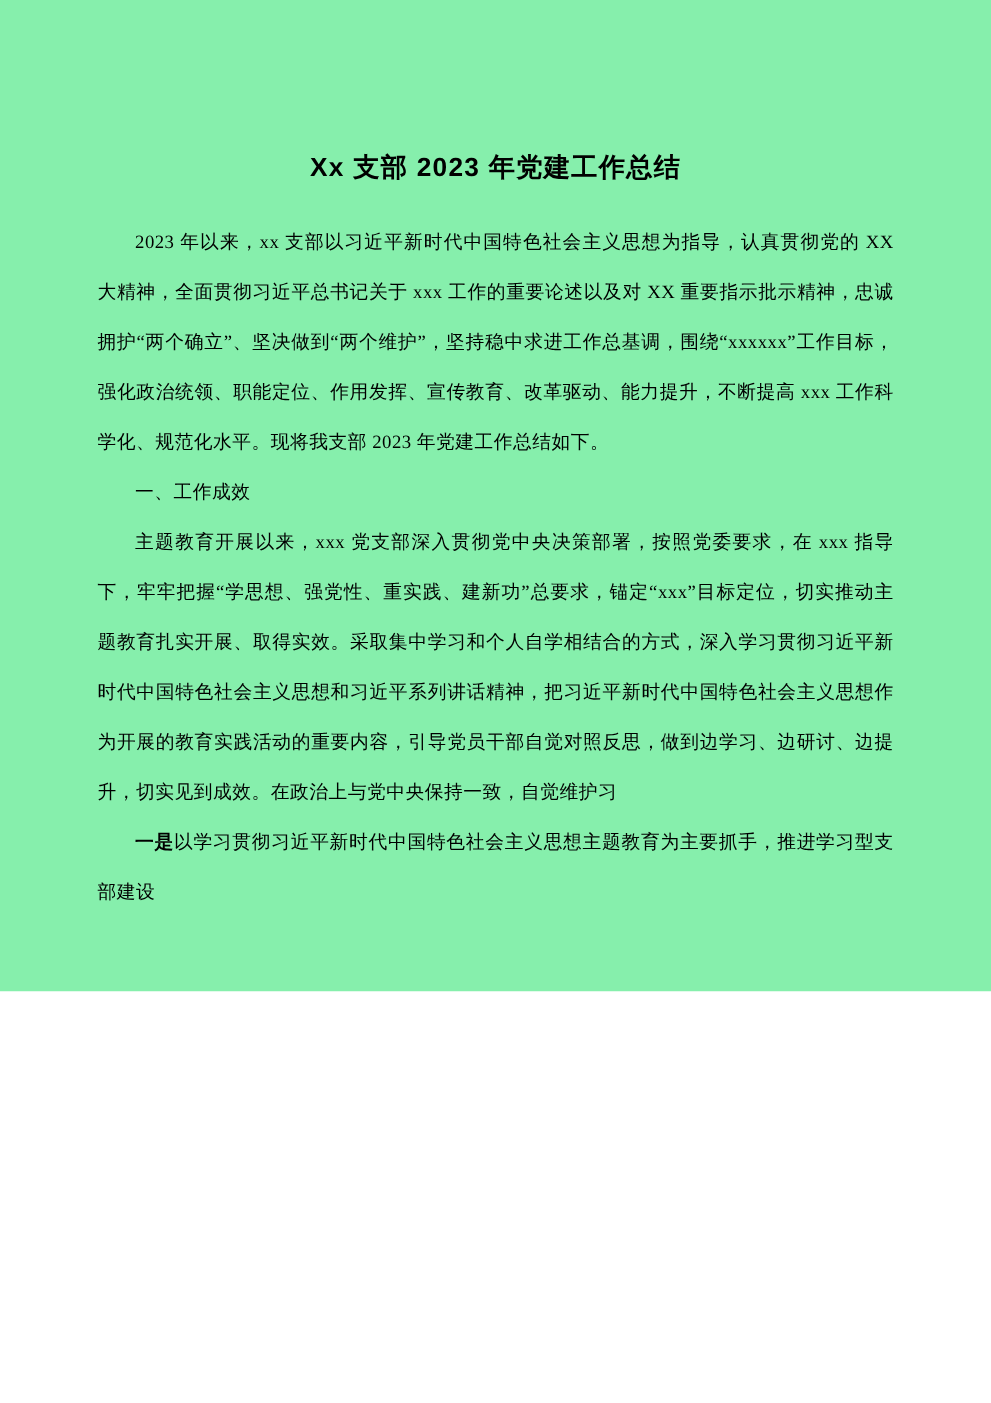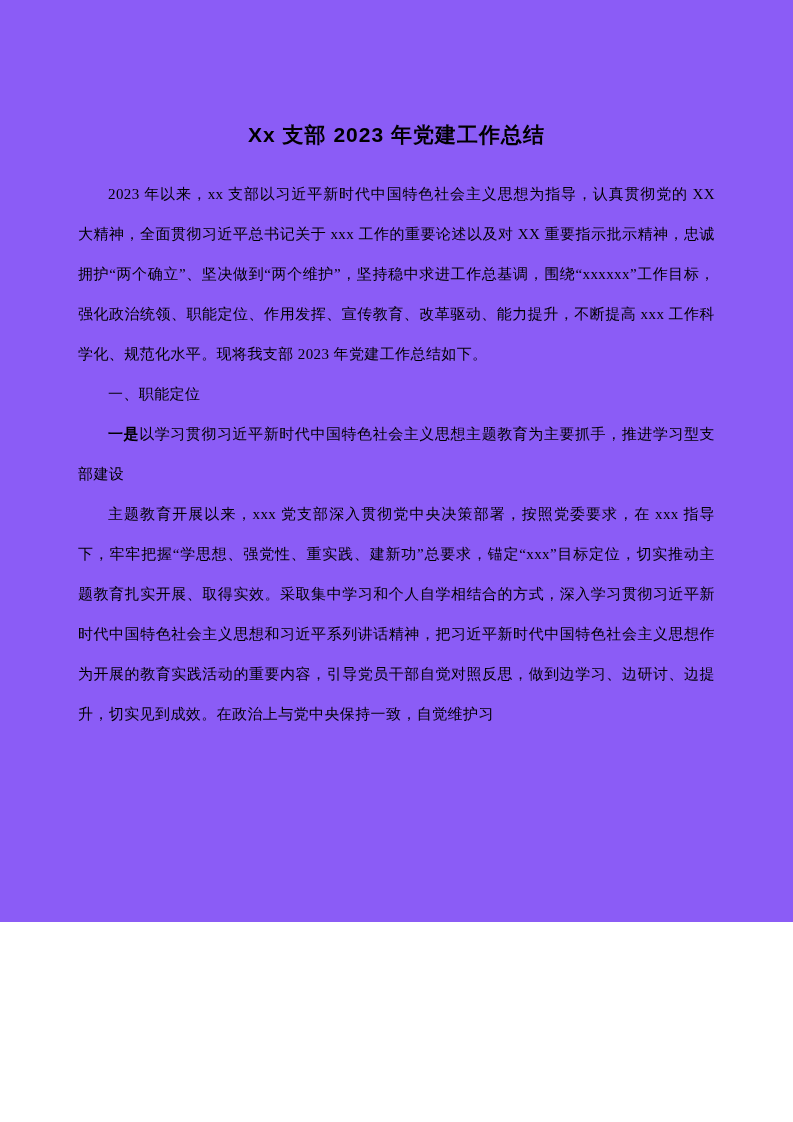--- a/index.html
+++ b/index.html
@@ -10,23 +10,23 @@
   body {
     width: 793px;
     height: 1122px;
     font-family: "Liberation Serif", "DejaVu Serif", serif;
     color: #000000;
     overflow: hidden;
   }
   .page {
     box-sizing: border-box;
     width: 793px;
-    height: 922px;
+    height: 793px;
     padding: 118px 78px 60px 78px;
-    background: #8b5cf6;
+    background: #86efac;
   }
   .doc-title {
     text-align: center;
     font-size: 21px;
     font-weight: bold;
     letter-spacing: 1px;
     line-height: 34px;
     margin: 0 0 22px 0;
     font-family: "Liberation Sans", "DejaVu Sans", sans-serif;
   }
@@ -51,19 +51,19 @@
 </style>
 </head>
 <body>
 
 <div class="page">
 
   <h1 class="doc-title">Xx 支部 2023 年党建工作总结</h1>
 
   <p class="para">2023 年以来，xx 支部以习近平新时代中国特色社会主义思想为指导，认真贯彻党的 XX 大精神，全面贯彻习近平总书记关于 xxx 工作的重要论述以及对 XX 重要指示批示精神，忠诚拥护“两个确立”、坚决做到“两个维护”，坚持稳中求进工作总基调，围绕“xxxxxx”工作目标，强化政治统领、职能定位、作用发挥、宣传教育、改革驱动、能力提升，不断提高 xxx 工作科学化、规范化水平。现将我支部 2023 年党建工作总结如下。</p>
 
-  <p class="para heading">一、职能定位</p>
+  <p class="para heading">一、工作成效</p>
+
+  <p class="para">主题教育开展以来，xxx 党支部深入贯彻党中央决策部署，按照党委要求，在 xxx 指导下，牢牢把握“学思想、强党性、重实践、建新功”总要求，锚定“xxx”目标定位，切实推动主题教育扎实开展、取得实效。采取集中学习和个人自学相结合的方式，深入学习贯彻习近平新时代中国特色社会主义思想和习近平系列讲话精神，把习近平新时代中国特色社会主义思想作为开展的教育实践活动的重要内容，引导党员干部自觉对照反思，做到边学习、边研讨、边提升，切实见到成效。在政治上与党中央保持一致，自觉维护习</p>
 
   <p class="para sub"><span class="bold">一是</span><span>以学习贯彻习近平新时代中国特色社会主义思想主题教育为主要抓手，推进学习型支部建设</span></p>
-
-  <p class="para">主题教育开展以来，xxx 党支部深入贯彻党中央决策部署，按照党委要求，在 xxx 指导下，牢牢把握“学思想、强党性、重实践、建新功”总要求，锚定“xxx”目标定位，切实推动主题教育扎实开展、取得实效。采取集中学习和个人自学相结合的方式，深入学习贯彻习近平新时代中国特色社会主义思想和习近平系列讲话精神，把习近平新时代中国特色社会主义思想作为开展的教育实践活动的重要内容，引导党员干部自觉对照反思，做到边学习、边研讨、边提升，切实见到成效。在政治上与党中央保持一致，自觉维护习</p>
 
 </div>
 
 </body></html>

